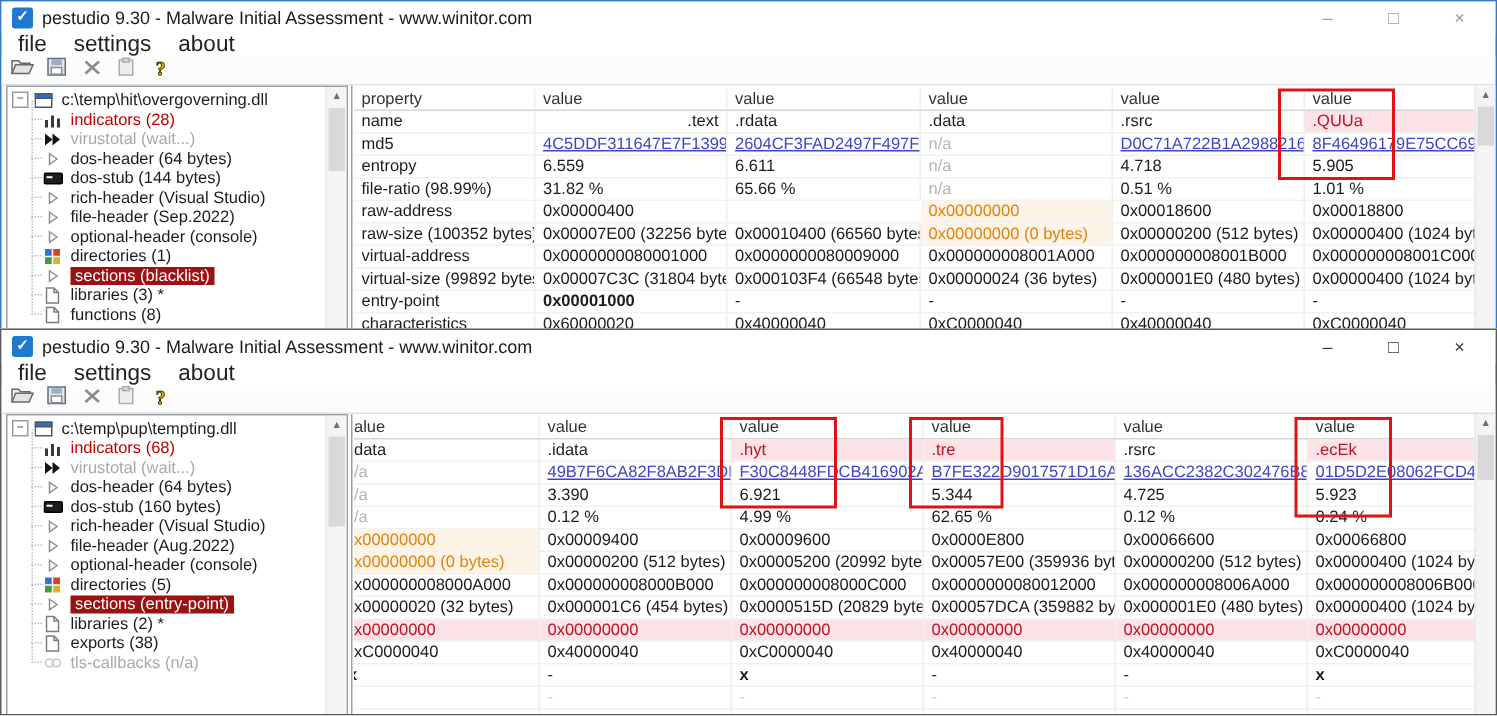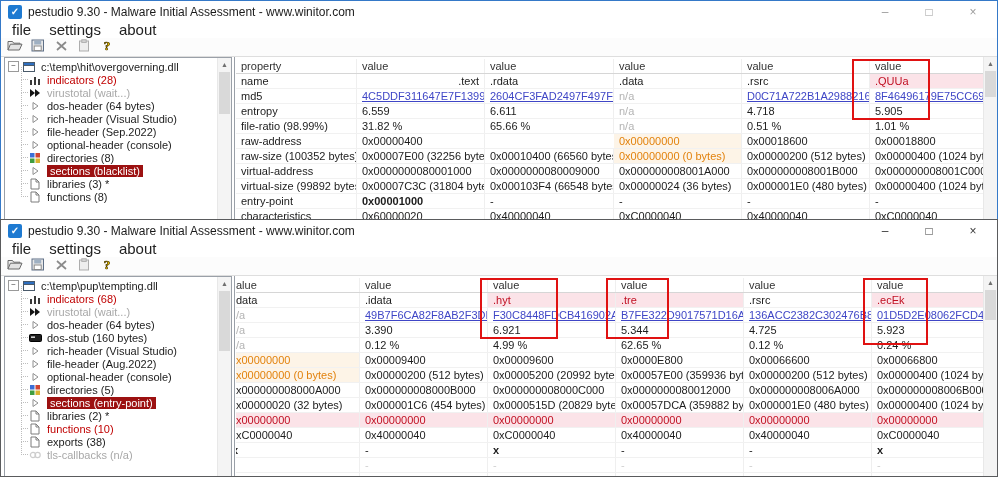--- a/index.html
+++ b/index.html
@@ -147,20 +147,29 @@
             <div class="trow ">
               <span class="ticon">
                 <svg width="12" height="12">
                   <path d="M4 2.5 L9 6 L4 9.5 Z" fill="#fff" stroke="#8f8f8f"></path>
                 </svg>
               </span>
               <span class="tlabel">dos-header (64 bytes)</span>
             </div>
             <div class="trow ">
               <span class="ticon">
+                <svg width="13" height="12">
+                  <rect x="0.5" y="2.5" width="12" height="7" rx="1" fill="#1d1d1d" stroke="#000"></rect>
+                  <rect x="2" y="4.5" width="4" height="1.3" fill="#fff"></rect>
+                </svg>
+              </span>
+              <span class="tlabel">dos-stub (144 bytes)</span>
+            </div>
+            <div class="trow ">
+              <span class="ticon">
                 <svg width="12" height="12">
                   <path d="M4 2.5 L9 6 L4 9.5 Z" fill="#fff" stroke="#8f8f8f"></path>
                 </svg>
               </span>
               <span class="tlabel">rich-header (Visual Studio)</span>
             </div>
             <div class="trow ">
               <span class="ticon">
                 <svg width="12" height="12">
                   <path d="M4 2.5 L9 6 L4 9.5 Z" fill="#fff" stroke="#8f8f8f"></path>
@@ -178,21 +187,21 @@
             </div>
             <div class="trow ">
               <span class="ticon">
                 <svg width="12" height="12">
                   <rect x="1" y="1" width="4.5" height="4.5" fill="#3b6fd6"></rect>
                   <rect x="6.5" y="1" width="4.5" height="4.5" fill="#cf4433"></rect>
                   <rect x="1" y="6.5" width="4.5" height="4.5" fill="#3f9d3f"></rect>
                   <rect x="6.5" y="6.5" width="4.5" height="4.5" fill="#d9b32f"></rect>
                 </svg>
               </span>
-              <span class="tlabel">directories (8)</span>
+              <span class="tlabel">directories (1)</span>
             </div>
             <div class="trow selected">
               <span class="ticon">
                 <svg width="12" height="12">
                   <path d="M4 2.5 L9 6 L4 9.5 Z" fill="#fff" stroke="#8f8f8f"></path>
                 </svg>
               </span>
               <span class="tlabel">sections (blacklist)</span>
             </div>
             <div class="trow ">
@@ -459,29 +468,20 @@
             </div>
             <div class="trow ">
               <span class="ticon">
                 <svg width="12" height="12">
                   <path d="M2 1 h5 l3 3 v7 H2 Z" fill="#fff" stroke="#7d7d7d"></path>
                   <path d="M7 1 v3 h3" fill="none" stroke="#7d7d7d"></path>
                 </svg>
               </span>
               <span class="tlabel">libraries (2) *</span>
             </div>
-            <div class="trow red">
-              <span class="ticon">
-                <svg width="12" height="12">
-                  <path d="M2 1 h5 l3 3 v7 H2 Z" fill="#fff" stroke="#7d7d7d"></path>
-                  <path d="M7 1 v3 h3" fill="none" stroke="#7d7d7d"></path>
-                </svg>
-              </span>
-              <span class="tlabel">functions (10)</span>
-            </div>
             <div class="trow ">
               <span class="ticon">
                 <svg width="12" height="12">
                   <path d="M2 1 h5 l3 3 v7 H2 Z" fill="#fff" stroke="#7d7d7d"></path>
                   <path d="M7 1 v3 h3" fill="none" stroke="#7d7d7d"></path>
                 </svg>
               </span>
               <span class="tlabel">exports (38)</span>
             </div>
             <div class="trow gray">

